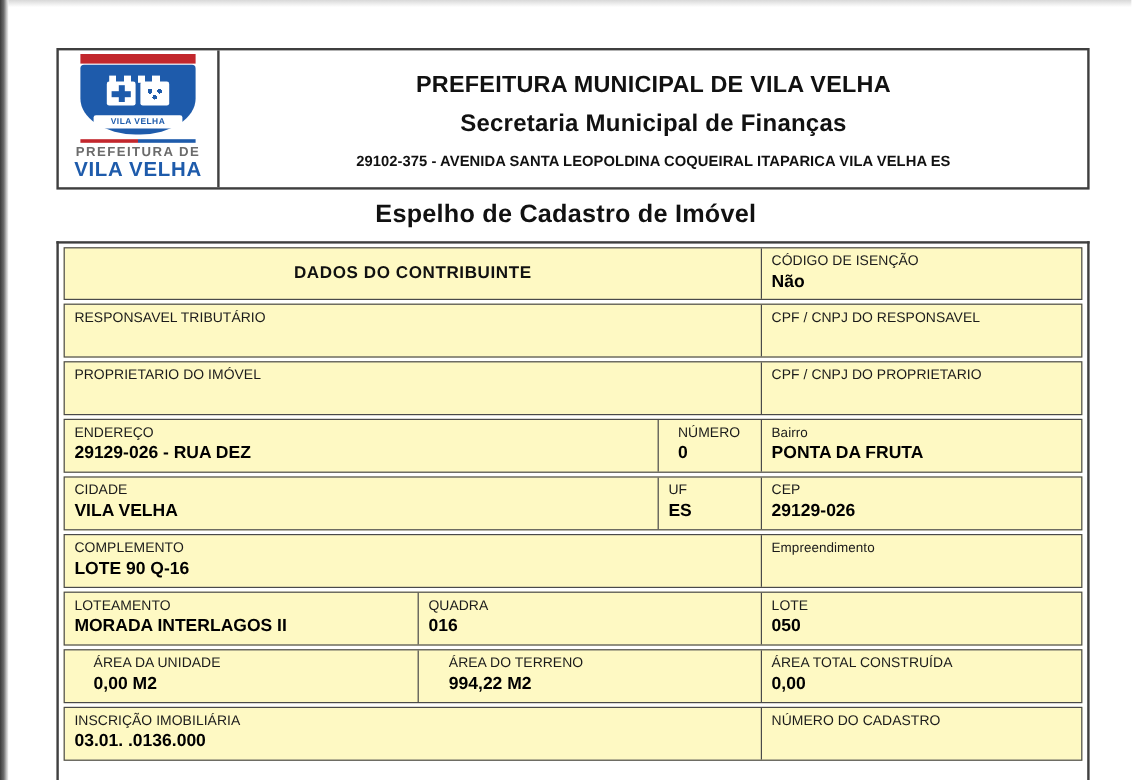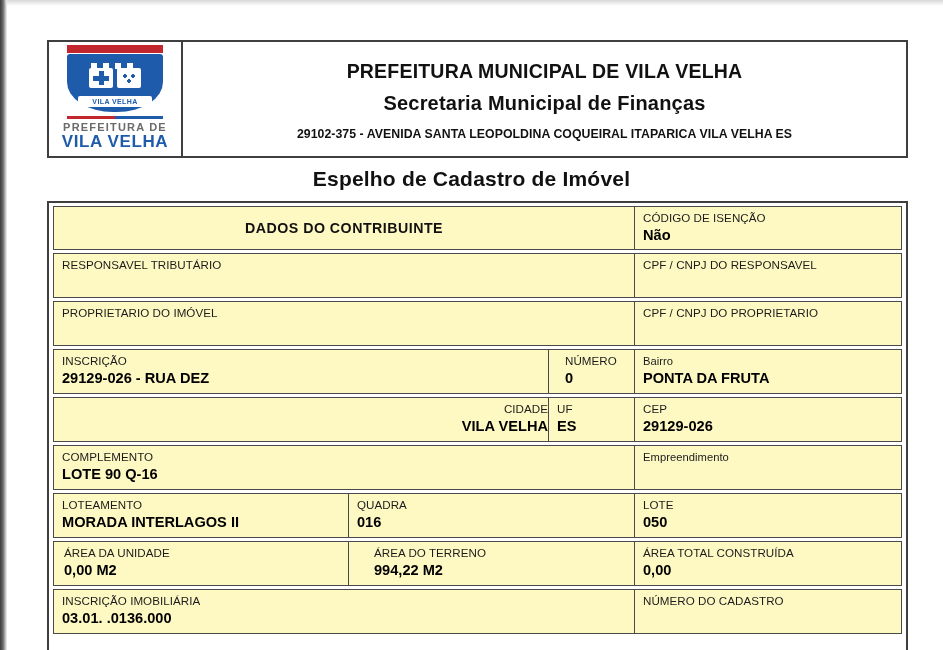--- a/index.html
+++ b/index.html
@@ -361,35 +361,35 @@
         <span class="val empty"></span>
       </div>
       <div class="cell divided" style="left:580px; right:0;">
         <span class="lbl">CPF / CNPJ DO PROPRIETARIO</span>
         <span class="val empty"></span>
       </div>
     </div>
 
     <div class="row h-tall">
       <div class="cell" style="left:0; width:494px;">
-        <span class="lbl">INSCRIÇÃO</span>
+        <span class="lbl">ENDEREÇO</span>
         <span class="val">29129-026 - RUA DEZ</span>
       </div>
       <div class="cell divided" style="left:494px; width:86px;padding-left:16px;">
         <span class="lbl">NÚMERO</span>
         <span class="val">0</span>
       </div>
       <div class="cell divided" style="left:580px; right:0;">
         <span class="lbl small-caps">Bairro</span>
         <span class="val">PONTA DA FRUTA</span>
       </div>
     </div>
 
     <div class="row h-tall">
-      <div class="cell" style="left:0; width:494px;text-align:right;">
+      <div class="cell" style="left:0; width:494px;">
         <span class="lbl">CIDADE</span>
         <span class="val">VILA VELHA</span>
       </div>
       <div class="cell divided" style="left:494px; width:86px;">
         <span class="lbl">UF</span>
         <span class="val">ES</span>
       </div>
       <div class="cell divided" style="left:580px; right:0;">
         <span class="lbl">CEP</span>
         <span class="val">29129-026</span>
@@ -416,21 +416,21 @@
         <span class="lbl">QUADRA</span>
         <span class="val">016</span>
       </div>
       <div class="cell divided" style="left:580px; right:0;">
         <span class="lbl">LOTE</span>
         <span class="val">050</span>
       </div>
     </div>
 
     <div class="row h-tall">
-      <div class="cell" style="left:2px; width:294px;">
+      <div class="cell" style="left:16px; width:294px;">
         <span class="lbl">ÁREA DA UNIDADE</span>
         <span class="val">0,00 M2</span>
       </div>
       <div class="cell divided" style="left:294px; width:286px;padding-left:25px;">
         <span class="lbl">ÁREA DO TERRENO</span>
         <span class="val">994,22 M2</span>
       </div>
       <div class="cell divided" style="left:580px; right:0;">
         <span class="lbl">ÁREA TOTAL CONSTRUÍDA</span>
         <span class="val">0,00</span>

